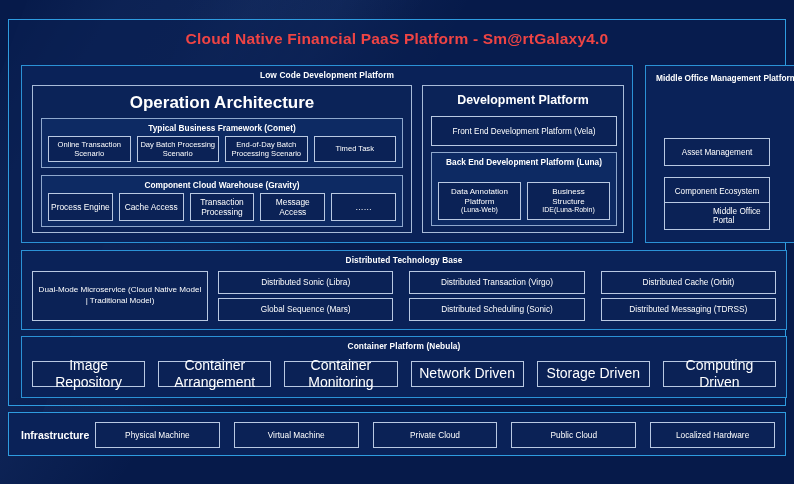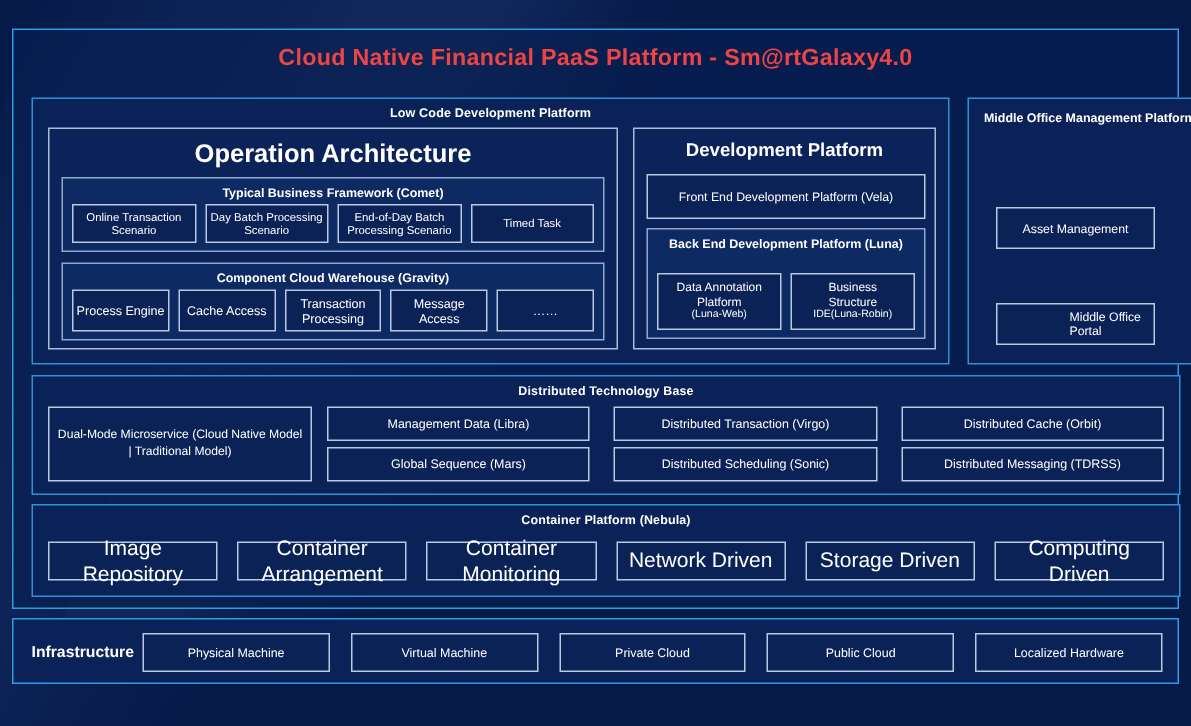--- a/index.html
+++ b/index.html
@@ -279,28 +279,29 @@
               </span>
             </div>
           </div>
         </div>
       </div>
     </div>
 
     <div class="panel" id="midOffice">
       <div class="mo-title">Middle Office Management Platform</div>
       <div class="mo-box" id="mo0">Asset Management</div>
+      <div class="mo-box" id="mo1">Component Ecosystem</div>
       <div class="mo-box" id="mo2">Middle Office Portal</div>
     </div>
 
     <div class="panel" id="distBase">
       <div class="panel-head">Distributed Technology Base</div>
       <div id="dualMode">Dual-Mode Microservice (Cloud Native Model | Traditional Model)</div>
       <div class="dist-grid">
-        <div class="box">Management Data (Libra)</div>
+        <div class="box">Distributed Sonic (Libra)</div>
         <div class="box">Distributed Transaction (Virgo)</div>
         <div class="box">Distributed Cache (Orbit)</div>
         <div class="box">Global Sequence (Mars)</div>
         <div class="box">Distributed Scheduling (Sonic)</div>
         <div class="box">Distributed Messaging (TDRSS)</div>
       </div>
     </div>
 
     <div class="panel" id="container">
       <div class="panel-head">Container Platform (Nebula)</div>

